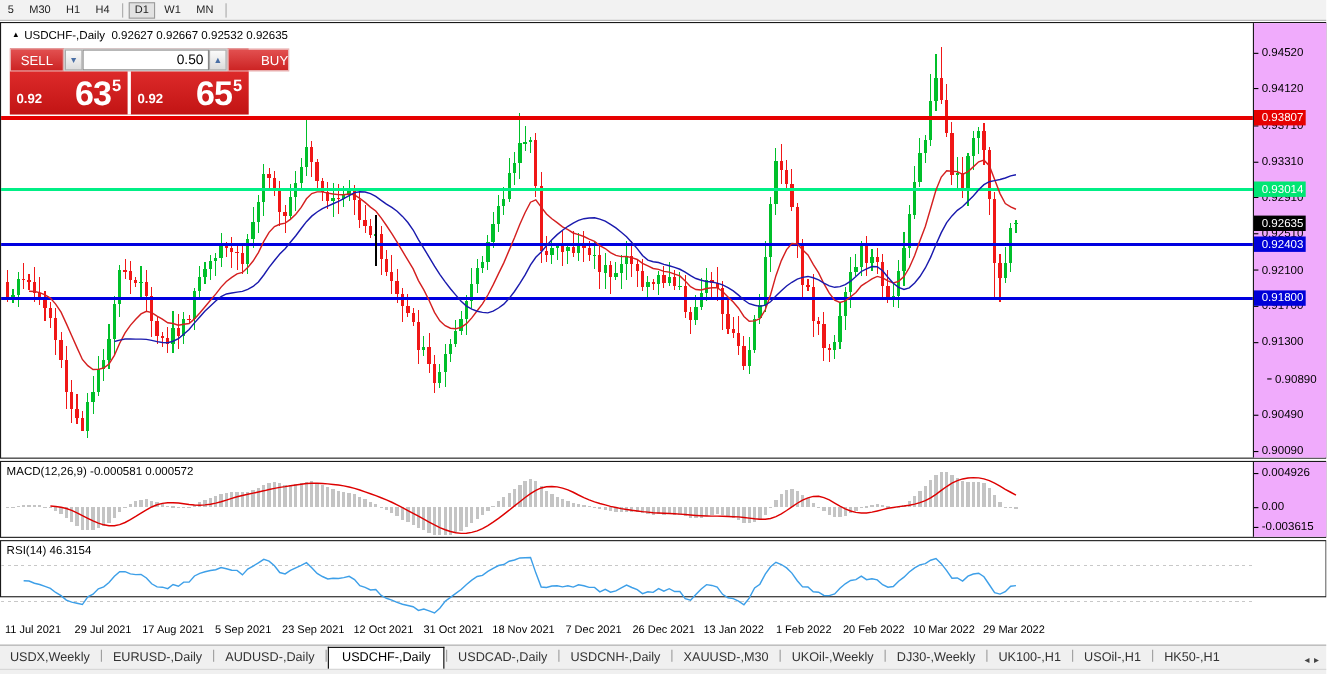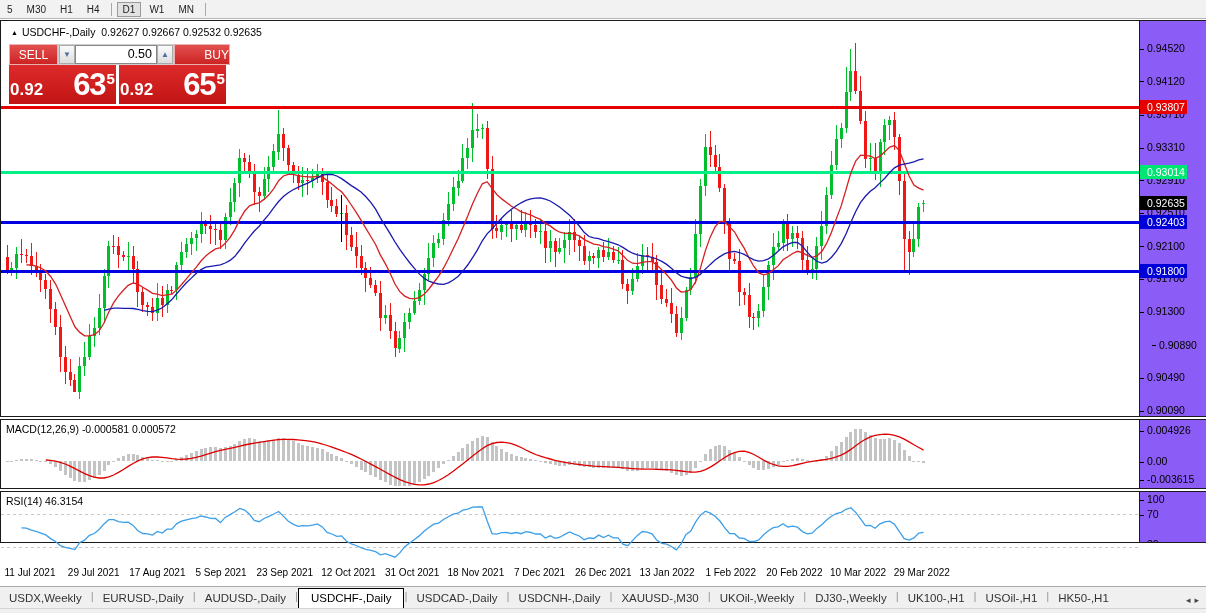--- a/index.html
+++ b/index.html
@@ -7,42 +7,42 @@
        font-family:"Liberation Sans",sans-serif;-webkit-font-smoothing:none;}
   
   .tf-bar{position:absolute;left:0;top:0;width:1206px;height:18px;background:#f2f2f2;
           border-bottom:1px solid #b5b5b5;display:flex;align-items:center;font-size:10px;color:#222;}
   .tf-item{padding:2px 6px;margin:0 1px;cursor:default;}
   .tf-item.active{background:#e2e2e2;border:1px solid #9a9a9a;padding:1px 5px;}
   .tf-sep{width:1px;height:13px;background:#aaa;margin:0 4px;}
   
   .panel{position:absolute;left:0;background:#fff;border:1px solid #1a1a1a;box-sizing:border-box;}
   .panel svg{position:absolute;left:0;top:0;}
-  .axis{position:absolute;left:1138px;top:0;bottom:0;width:67px;border-left:1px solid #1a1a1a;background:#8b5cf6;overflow:hidden;}
+  .axis{position:absolute;left:1138px;top:0;bottom:0;width:67px;border-left:1px solid #1a1a1a;background:#f0abfc;overflow:hidden;}
   .tick{position:absolute;left:0;font-size:10.5px;color:#000;white-space:nowrap;}
   .tick .dash{display:inline-block;width:4px;height:1px;background:#000;vertical-align:middle;margin-right:3px;}
   .badge{position:absolute;left:0;font-size:10.5px;color:#fff;padding:1px 2px 1px 7px;white-space:nowrap;z-index:3;}
   .chart-title{position:absolute;left:10px;top:5px;font-size:10.5px;color:#000;z-index:4;}
   .chart-title .tri{font-size:7px;vertical-align:1px;margin-right:4px;}
   .ind-label{position:absolute;left:5px;top:3px;font-size:10.5px;color:#000;z-index:4;}
   
   .trade{position:absolute;left:8px;top:23px;width:217px;height:60px;background:#cf1f1f;z-index:5;}
-  .trade-row1{position:absolute;left:0;top:0;width:221px;height:21px;display:flex;}
+  .trade-row1{position:absolute;left:0;top:0;width:254px;height:21px;display:flex;}
   .btn-sell,.btn-buy{flex:0 0 auto;color:#fff;font-size:12px;text-align:center;line-height:20px;
      background:linear-gradient(#e25050,#cc2323);border:1px solid #e8b0b0;box-sizing:border-box;}
   .btn-sell{width:49px;} .btn-buy{width:56px;text-align:right;}
   .vol-wrap{flex:1;background:#e4e4e4;display:flex;align-items:stretch;border:1px solid #cfcfcf;box-sizing:border-box;}
   .spin{width:16px;background:linear-gradient(#fbfbfb,#dcdcdc);border:1px solid #aaa;color:#4a6fa5;
         font-size:8px;line-height:17px;text-align:center;box-sizing:border-box;}
   .vol-field{flex:1;background:#fff;border:1px solid #888;box-sizing:border-box;color:#000;
              font-size:12.5px;text-align:right;padding:0 4px;line-height:17px;}
   .trade-row2{position:absolute;left:0;top:21px;width:217px;height:39px;display:flex;gap:3px;background:#fff;}
   .big-quote{flex:1;background:linear-gradient(#dd2a2a,#c21414);color:#fff;display:flex;
              align-items:center;justify-content:center;}
-  .bq-small{font-size:17px;font-weight:bold;margin-top:10px;margin-right:2px;}
+  .bq-small{font-size:12px;font-weight:bold;margin-top:10px;margin-right:2px;}
   .bq-big{font-size:31px;font-weight:bold;letter-spacing:-1px;margin-left:28px;}
   .bq-sup{font-size:15px;font-weight:bold;margin-bottom:12px;margin-left:1px;}
   
   .date-axis{position:absolute;left:0;top:563px;width:1206px;height:23px;background:#fff;}
   .date-label{position:absolute;top:4px;transform:translateX(-50%);font-size:10px;color:#000;white-space:nowrap;}
   
   .tab-bar{position:absolute;left:0;top:586px;width:1206px;height:22px;background:#f0f0f0;
            border-top:1px solid #aaa;display:flex;align-items:center;font-size:11.5px;color:#333;}
   .tab{padding:3px 9px 4px 9px;white-space:nowrap;}
   .tab.active{background:#fff;border:1px solid #000;border-bottom:none;color:#000;padding:3px 12px 5px 12px;}
@@ -712,26 +712,20 @@
 
   <div class="panel" id="rsiPanel" style="top:491px;height:52px;width:1206px;">
     <div class="ind-label">
       <span>RSI(14)</span>&nbsp;<span>46.3154</span>
     </div>
     <svg id="rsiSvg" width="1138" height="70">
         <line x1="0" y1="22.0" x2="1138" y2="22.0" stroke="#c8c8c8" stroke-width="1" stroke-dasharray="3,3" shape-rendering="crispEdges"></line>
         <line x1="0" y1="55.0" x2="1138" y2="55.0" stroke="#c8c8c8" stroke-width="1" stroke-dasharray="3,3" shape-rendering="crispEdges"></line>
         <polyline points="20.5,35.9 25.4,36.2 30.3,38.2 35.1,39.4 39.9,41.1 44.8,42.9 49.6,46.6 54.5,49.5 59.3,53.6 64.2,55.4 69.0,56.4 73.9,57.6 78.8,50.5 83.6,48.2 88.4,43.3 93.3,41.5 98.1,37.5 103.0,31.9 107.8,27.7 112.7,27.7 117.5,29.7 122.4,30.4 127.2,30.2 132.1,33.4 136.9,38.7 141.8,41.5 146.6,41.8 151.5,43.1 156.3,39.4 161.2,41.0 166.0,37.2 170.9,37.2 175.8,31.6 180.6,29.2 185.4,27.8 190.3,26.6 195.1,25.9 200.0,23.9 204.8,25.0 209.7,26.4 214.5,26.5 219.4,30.6 224.2,25.4 229.1,22.6 233.9,19.7 238.8,16.5 243.6,18.1 248.5,22.3 253.3,28.5 258.2,29.7 263.0,26.5 267.9,24.3 272.8,22.0 277.6,19.5 282.4,24.1 287.3,29.3 292.1,32.1 297.0,34.3 301.8,33.7 306.7,33.9 311.5,33.1 316.4,31.9 321.3,34.9 326.1,40.4 330.9,42.0 335.8,44.3 340.6,43.9 345.5,49.3 350.3,51.9 355.2,53.5 360.0,55.6 364.9,57.3 369.8,58.4 374.6,59.6 379.4,62.9 384.3,61.6 389.1,63.4 394.0,65.2 398.8,60.9 403.7,54.6 408.5,51.1 413.4,47.4 418.2,43.9 423.1,39.3 427.9,35.4 432.8,32.1 437.6,31.1 442.5,27.5 447.3,24.7 452.2,22.1 457.0,21.2 461.9,18.2 466.7,17.1 471.6,15.2 476.4,15.0 481.3,14.9 486.1,28.8 491.0,41.6 495.8,42.1 500.7,40.7 505.5,40.5 510.4,41.5 515.3,40.5 520.1,41.7 524.9,39.6 529.8,40.5 534.6,42.0 539.5,42.0 544.3,46.1 549.2,43.8 554.0,46.4 558.9,45.2 563.8,42.4 568.6,39.9 573.4,42.1 578.3,44.0 583.1,47.7 588.0,46.0 592.8,46.5 597.7,43.1 602.5,45.5 607.4,43.2 612.3,45.8 617.1,45.8 621.9,52.2 626.8,53.7 631.6,48.4 636.5,43.4 641.3,39.5 646.2,40.2 651.0,41.8 655.9,48.3 660.8,51.4 665.6,52.2 670.4,54.5 675.3,57.8 680.1,51.8 685.0,42.5 689.8,39.1 694.7,29.9 699.5,23.2 704.4,19.2 709.3,21.2 714.1,24.3 718.9,29.0 723.8,35.9 728.6,41.5 733.5,41.7 738.3,46.0 743.2,46.4 748.0,49.3 752.9,49.5 757.8,47.9 762.6,42.8 767.4,38.7 772.3,35.7 777.1,34.9 782.0,31.8 786.8,35.0 791.7,34.1 796.5,35.2 801.4,39.6 806.2,41.8 811.1,41.2 815.9,36.4 820.8,32.7 825.6,28.0 830.5,24.2 835.3,21.5 840.2,20.4 845.0,17.3 849.9,15.7 854.7,20.4 859.6,26.8 864.4,33.6 869.3,33.4 874.1,36.2 879.0,31.8 883.8,29.8 888.7,29.1 893.5,32.3 898.4,39.6 903.2,46.7 908.1,48.1 912.9,45.9 917.8,41.0 922.6,40.4 " fill="none" stroke="#3d9fe8" stroke-width="1.3" shape-rendering="auto"></polyline>
       </svg>
-    <div class="axis" id="rsiAxis">
-        <div class="tick" style="top: 1px;"><span class="dash"></span>100</div>
-        <div class="tick" style="top: 16px;"><span class="dash"></span>70</div>
-        <div class="tick" style="top: 46px;"><span class="dash"></span>30</div>
-        <div class="tick" style="top: 60px;"><span class="dash"></span>0</div>
-      </div>
   </div>
 
   <div class="date-axis" id="dateAxis">
       <span class="date-label" style="left: 30px;">11 Jul 2021</span>
       <span class="date-label" style="left: 93.7px;">29 Jul 2021</span>
       <span class="date-label" style="left: 157.4px;">17 Aug 2021</span>
       <span class="date-label" style="left: 221.1px;">5 Sep 2021</span>
       <span class="date-label" style="left: 284.8px;">23 Sep 2021</span>
       <span class="date-label" style="left: 348.5px;">12 Oct 2021</span>
       <span class="date-label" style="left: 412.2px;">31 Oct 2021</span>

